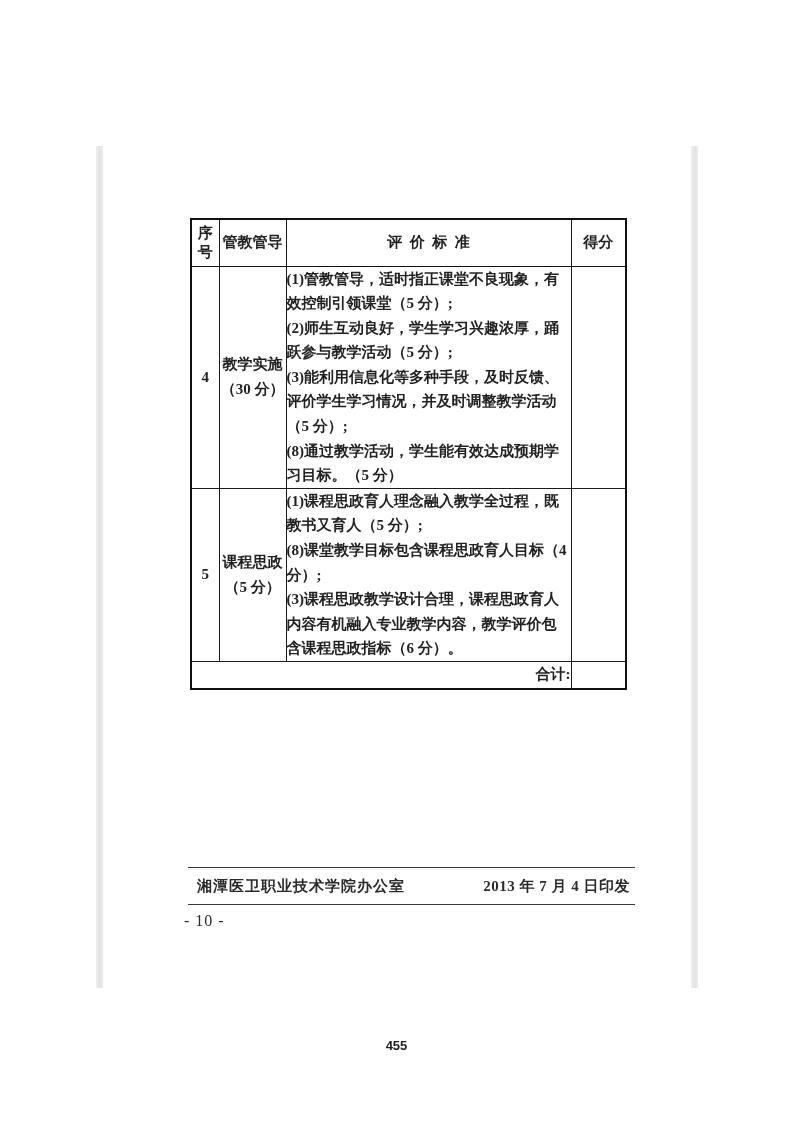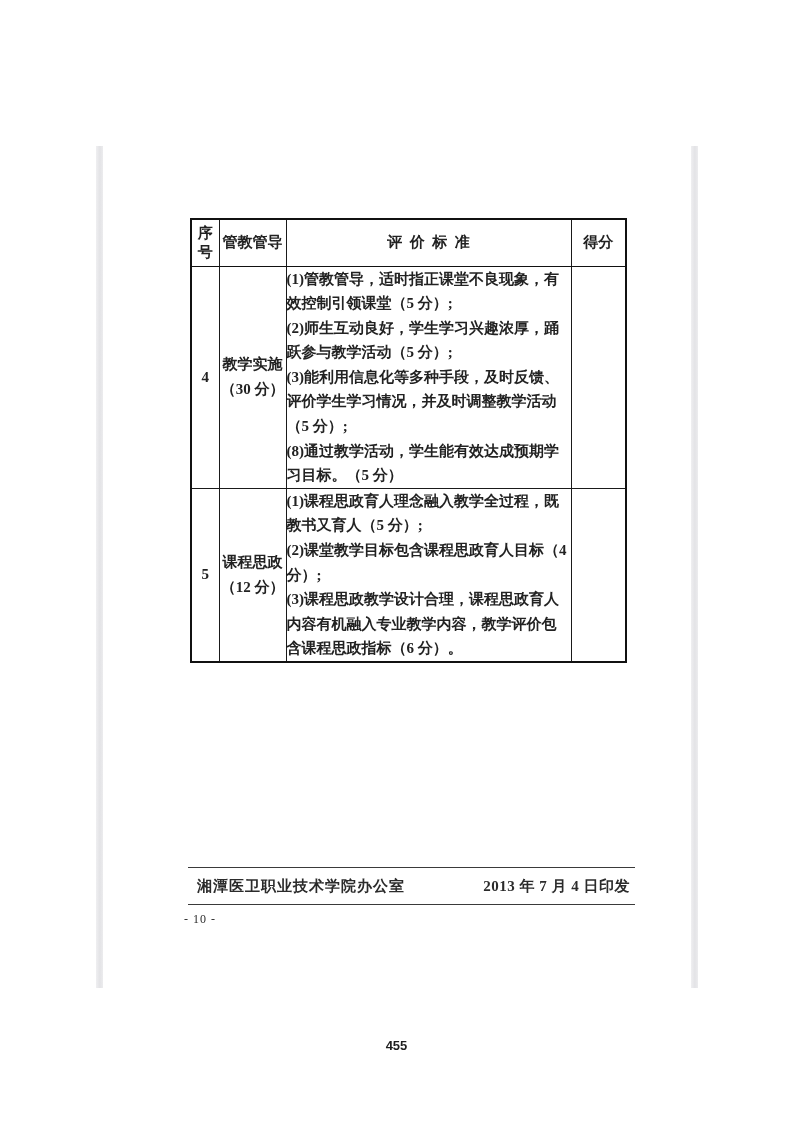--- a/index.html
+++ b/index.html
@@ -54,21 +54,21 @@
     border-top:1.6px solid #3a3a3a;border-bottom:1.6px solid #3a3a3a;
     display:flex;justify-content:space-between;align-items:center;
     font-size:15px;font-weight:bold;color:#2b2b2b;
     padding:0;box-sizing:content-box;
   }
   .footer-office{margin-left:9px;letter-spacing:1px;}
   .footer-date{margin-right:5px;letter-spacing:0.5px;}
 
   .page-num{
     position:absolute;left:184px;top:912px;
-    font-size:12px;color:#2b2b2b;letter-spacing:1px;
+    font-size:16px;color:#2b2b2b;letter-spacing:1px;
   }
   .doc-number{
     position:absolute;left:0;top:1038px;width:793px;text-align:center;
     font-size:13px;color:#1f1f1f;font-weight:bold;
     font-family:"Liberation Sans","DejaVu Sans",sans-serif;
   }
 </style>
 </head>
 <body>
 
@@ -98,24 +98,28 @@
 （30 分）</td>
       <td class="criteria-cell">(1)管教管导，适时指正课堂不良现象，有效控制引领课堂（5 分）;
 (2)师生互动良好，学生学习兴趣浓厚，踊跃参与教学活动（5 分）;
 (3)能利用信息化等多种手段，及时反馈、评价学生学习情况，并及时调整教学活动（5 分）;
 (8)通过教学活动，学生能有效达成预期学习目标。（5 分）</td>
       <td class="score-cell"></td>
     </tr>
     <tr class="row-5">
       <td class="index-cell">5</td>
       <td class="item-cell">课程思政
-（12 分）</td>
+（5 分）</td>
       <td class="criteria-cell">(1)课程思政育人理念融入教学全过程，既教书又育人（5 分）;
-(2)课堂教学目标包含课程思政育人目标（4 分）;
+(8)课堂教学目标包含课程思政育人目标（4 分）;
 (3)课程思政教学设计合理，课程思政育人内容有机融入专业教学内容，教学评价包含课程思政指标（6 分）。</td>
+      <td class="score-cell"></td>
+    </tr>
+    <tr class="total-row">
+      <td class="total-label-cell" colspan="3">合计:</td>
       <td class="score-cell"></td>
     </tr>
   </tbody>
 </table>
 
 <div class="footer">
   <span class="footer-office">湘潭医卫职业技术学院办公室</span>
   <span class="footer-date">2013 年 7 月 4 日印发</span>
 </div>
 

